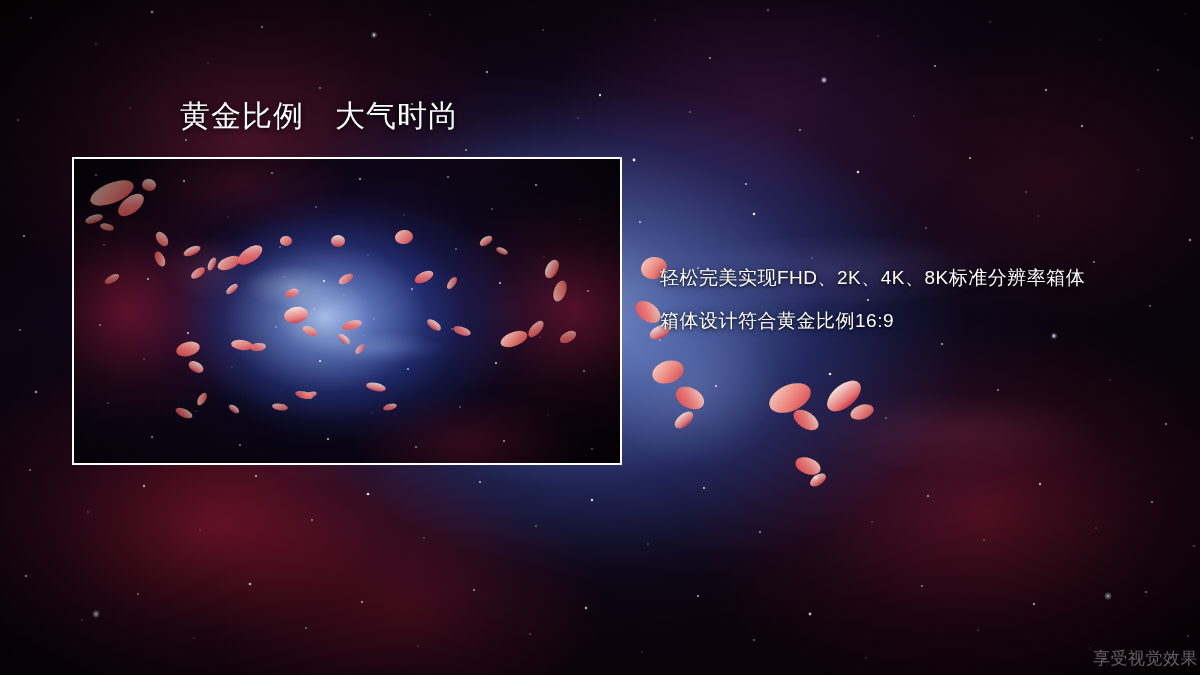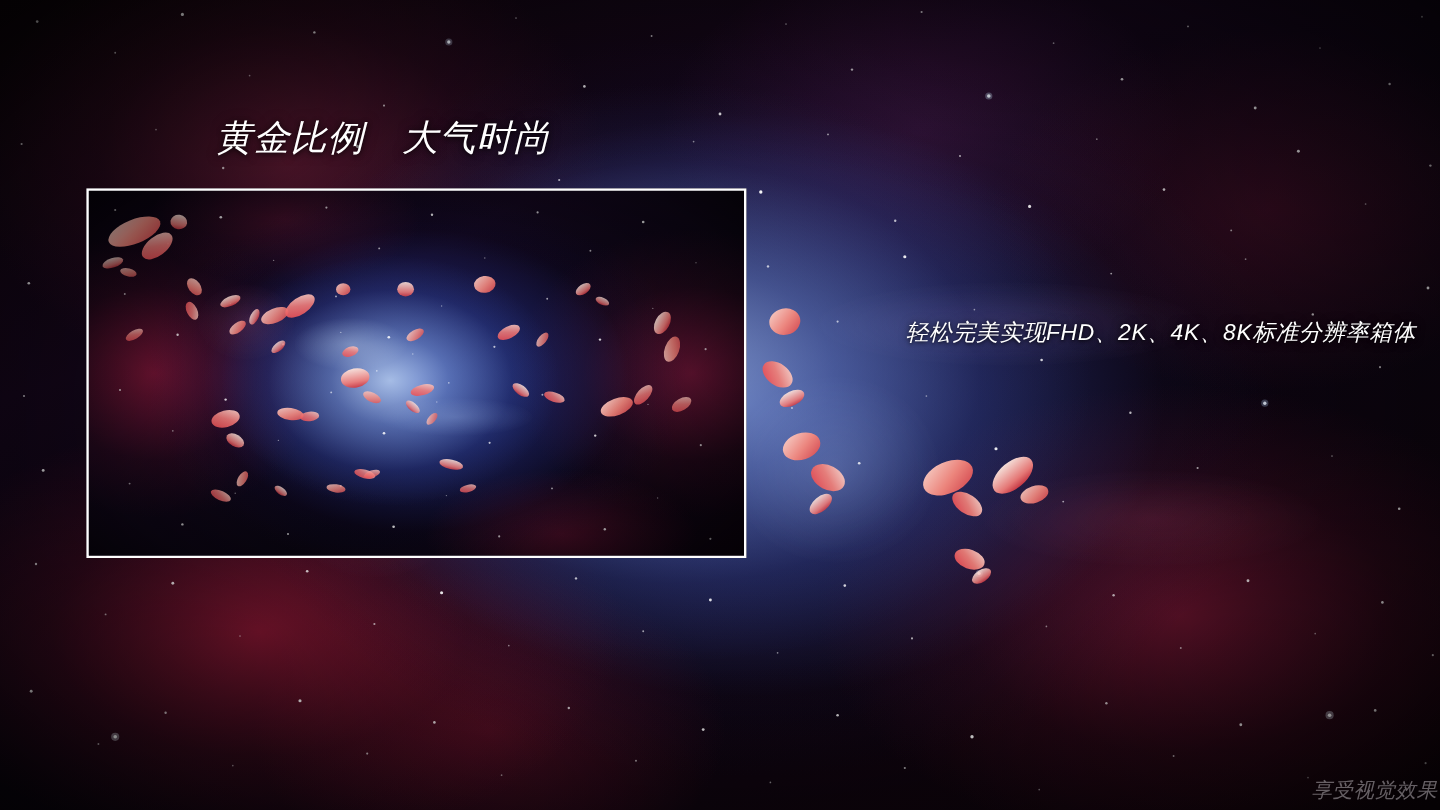--- a/index.html
+++ b/index.html
@@ -8,21 +8,20 @@
     background: #000;
   }
   #slide {
     position: relative;
     width: 1200px;
     height: 675px;
     overflow: hidden;
     background: #0a0206;
     font-family: "Liberation Sans", "DejaVu Sans", sans-serif;
     user-select: none;
-    font-style: italic;
   }
 
   
   .bg-layer { position: absolute; inset: 0; }
 
   .bg-base {
     background:
       radial-gradient(ellipse 34% 42% at 47% 46%, rgba(168,196,240,0.62) 0%, rgba(120,150,220,0.36) 32%, rgba(60,80,160,0.14) 62%, rgba(0,0,0,0) 85%),
       radial-gradient(ellipse 40% 50% at 52% 50%, rgba(72,96,190,0.72) 0%, rgba(48,64,150,0.46) 40%, rgba(20,24,70,0.12) 72%, rgba(0,0,0,0) 92%),
       radial-gradient(ellipse 26% 34% at 20% 20%, rgba(150,40,70,0.50) 0%, rgba(90,20,45,0.24) 50%, rgba(0,0,0,0) 85%),
@@ -110,21 +109,20 @@
     top: 256px;
     width: 520px;
   }
   .body-line {
     font-size: 19px;
     line-height: 43px;
     color: #ffffff;
     letter-spacing: .5px;
     white-space: nowrap;
     text-shadow: 0 1px 3px rgba(0,0,0,.8), 0 0 8px rgba(0,0,0,.55);
-    text-align: right;
   }
 
   
   .watermark {
     position: absolute;
     right: 2px;
     bottom: 8px;
     font-size: 17px;
     line-height: 1;
     color: rgba(196,190,196,0.50);
@@ -448,17 +446,18 @@
         <ellipse cx="844" cy="396" rx="20" ry="11" fill="url(#qC)" transform="rotate(-40 844 396)" opacity=".95"></ellipse>
         <ellipse cx="862" cy="412" rx="12" ry="7" fill="url(#qA)" transform="rotate(-18 862 412)" opacity=".9"></ellipse>
         <ellipse cx="808" cy="466" rx="13" ry="8" fill="url(#qB)" transform="rotate(20 808 466)" opacity=".92"></ellipse>
         <ellipse cx="818" cy="480" rx="9" ry="5" fill="url(#qC)" transform="rotate(-34 818 480)" opacity=".85"></ellipse>
       </g>
     </svg>
   </div>
 
   <div class="body-text">
     <div class="body-line">轻松完美实现FHD、2K、4K、8K标准分辨率箱体</div>
+    <div class="body-line">箱体设计符合黄金比例16:9</div>
   </div>
 
   <div class="watermark">享受视觉效果</div>
 
 </div>
 
 </body></html>

